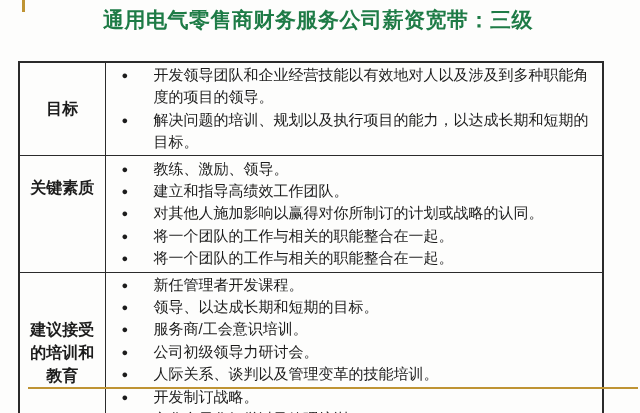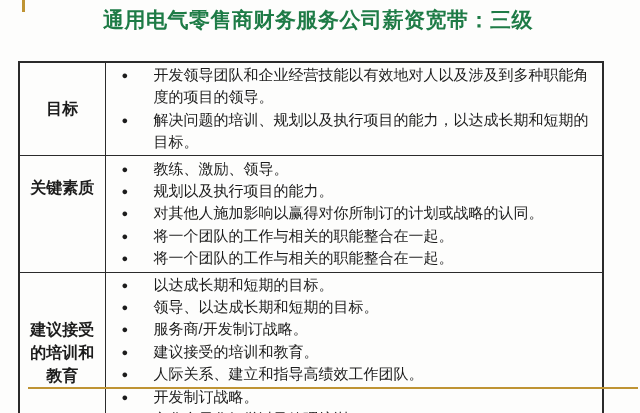--- a/index.html
+++ b/index.html
@@ -113,21 +113,21 @@
       <tr class="row-1 align-top">
         <th>关键素质</th>
         <td>
           <ul class="items">
             <li>
               <span class="bullet">●</span>
               <span class="item-text">教练、激励、领导。</span>
             </li>
             <li>
               <span class="bullet">●</span>
-              <span class="item-text">规划以及执行项目的能力。</span>
+              <span class="item-text">建立和指导高绩效工作团队。</span>
             </li>
             <li>
               <span class="bullet">●</span>
               <span class="item-text">对其他人施加影响以赢得对你所制订的计划或战略的认同。</span>
             </li>
             <li>
               <span class="bullet">●</span>
               <span class="item-text">将一个团队的工作与相关的职能整合在一起。</span>
             </li>
             <li>
@@ -136,37 +136,37 @@
             </li>
           </ul>
         </td>
       </tr>
       <tr class="row-2">
         <th>建议接受的培训和教育</th>
         <td>
           <ul class="items">
             <li>
               <span class="bullet">●</span>
-              <span class="item-text">以达成长期和短期的目标。</span>
+              <span class="item-text">新任管理者开发课程。</span>
             </li>
             <li>
               <span class="bullet">●</span>
               <span class="item-text">领导、以达成长期和短期的目标。</span>
             </li>
             <li>
               <span class="bullet">●</span>
-              <span class="item-text">服务商/开发制订战略。</span>
+              <span class="item-text">服务商/工会意识培训。</span>
             </li>
             <li>
               <span class="bullet">●</span>
-              <span class="item-text">建议接受的培训和教育。</span>
+              <span class="item-text">公司初级领导力研讨会。</span>
             </li>
             <li>
               <span class="bullet">●</span>
-              <span class="item-text">人际关系、建立和指导高绩效工作团队。</span>
+              <span class="item-text">人际关系、谈判以及管理变革的技能培训。</span>
             </li>
             <li>
               <span class="bullet">●</span>
               <span class="item-text">开发制订战略。</span>
             </li>
             <li>
               <span class="bullet">●</span>
               <span class="item-text">文化多元化知觉以及管理培训。</span>
             </li>
           </ul>

